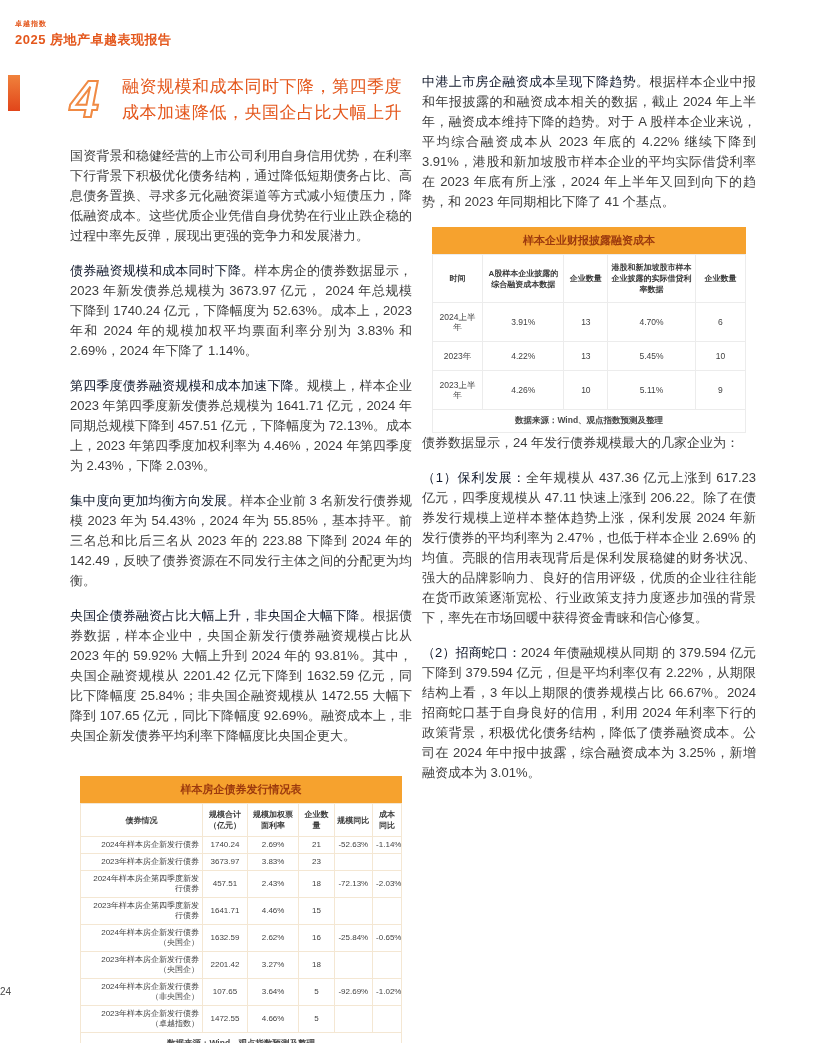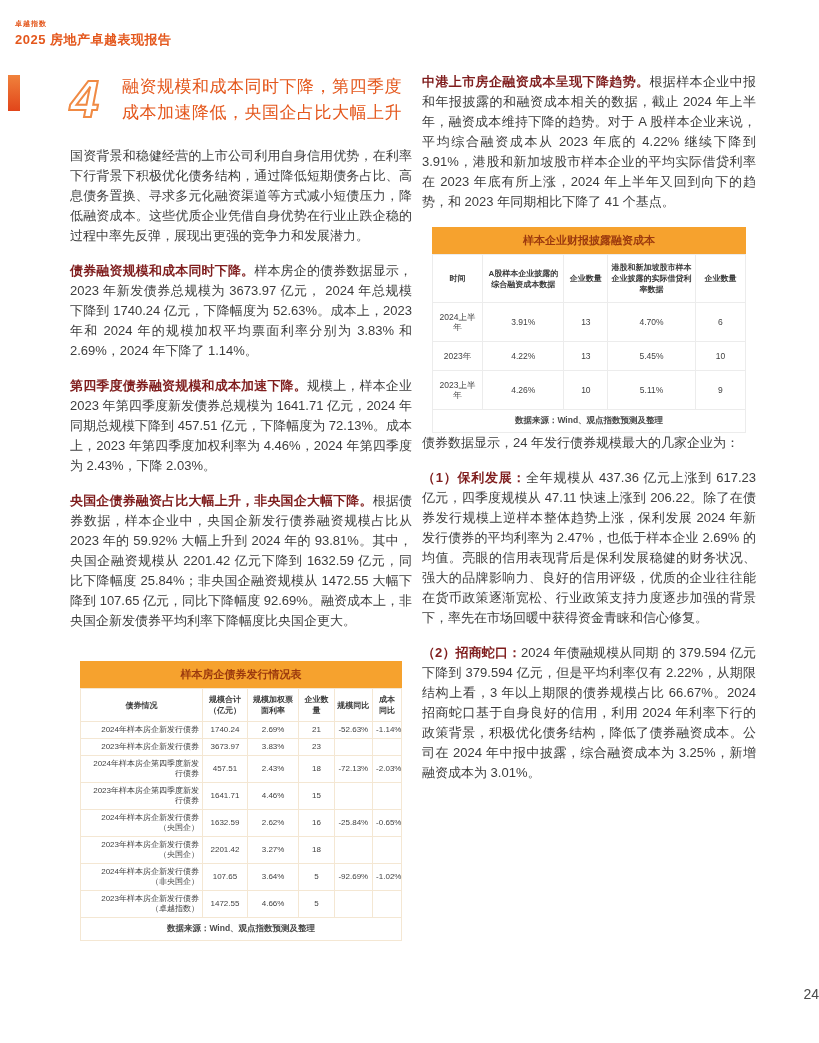--- a/index.html
+++ b/index.html
@@ -44,21 +44,21 @@
   }
   .section-title {
     font-size: 17px; line-height: 26px; font-weight: normal;
     color: #E4571C; letter-spacing: .5px;
   }
   
   p.body {
     font-size: 13px; line-height: 20px; color: #3d3d3d;
     text-align: justify; margin: 0 0 15px 0;
   }
-  p.body .lead { color: #7f1d1d; font-weight: bold; }
+  p.body .lead { color: #0f172a; font-weight: normal; }
   p.mt-lg { }
   
   .tbl { margin: 0 10px; }
   .tbl-left { margin-top: 30px; }
   .tbl-right { margin-top: 14px; }
   .tbl-title {
     background: #F6A22E;
     color: #9C3A0E; font-weight: bold; text-align: center;
     font-size: 11px; padding: 6px 2px;
   }
@@ -78,21 +78,21 @@
   .tbl-right td { padding: 9px 3px; font-size: 8.5px; }
   .tbl-source {
     border: 1px solid #ECECEC; border-top: none;
     text-align: center; font-size: 8.5px; font-weight: bold; color: #4a4a4a;
     padding: 5px 2px; background: #fff;
   }
   .tbl-left .tbl-source { border-color: #F4E7D3; }
   
   .page-num {
     position: absolute; left: 0; right: 0; top: 986px;
-    text-align: right; font-size: 14px; color: #4a4a4a;
+    text-align: left; font-size: 10px; color: #4a4a4a;
   }
 </style>
 </head>
 <body>
 
 <div class="page">
 
   <div class="brand">
     <div class="brand-small">卓越指数</div>
     <div class="brand-title">2025 房地产卓越表现报告</div>
@@ -111,20 +111,21 @@
           <span>成本加速降低，央国企占比大幅上升</span>
         </div>
       </div>
 
       <p class="body">国资背景和稳健经营的上市公司利用自身信用优势，在利率下行背景下积极优化债务结构，通过降低短期债务占比、高息债务置换、寻求多元化融资渠道等方式减小短债压力，降低融资成本。这些优质企业凭借自身优势在行业止跌企稳的过程中率先反弹，展现出更强的竞争力和发展潜力。</p>
 
       <p class="body"><b class="lead">债券融资规模和成本同时下降。</b><span>样本房企的债券数据显示，2023 年新发债券总规模为 3673.97 亿元， 2024 年总规模下降到 1740.24 亿元，下降幅度为 52.63%。成本上，2023 年和 2024 年的规模加权平均票面利率分别为 3.83% 和 2.69%，2024 年下降了 1.14%。</span></p>
 
       <p class="body"><b class="lead">第四季度债券融资规模和成本加速下降。</b><span>规模上，样本企业 2023 年第四季度新发债券总规模为 1641.71 亿元，2024 年同期总规模下降到 457.51 亿元，下降幅度为 72.13%。成本上，2023 年第四季度加权利率为 4.46%，2024 年第四季度为 2.43%，下降 2.03%。</span></p>
 
+      <p class="body"><b class="lead">集中度向更加均衡方向发展。</b><span>样本企业前 3 名新发行债券规模 2023 年为 54.43%，2024 年为 55.85%，基本持平。前三名总和比后三名从 2023 年的 223.88 下降到 2024 年的 142.49，反映了债券资源在不同发行主体之间的分配更为均衡。</span></p>
 
       <p class="body"><b class="lead">央国企债券融资占比大幅上升，非央国企大幅下降。</b><span>根据债券数据，样本企业中，央国企新发行债券融资规模占比从 2023 年的 59.92% 大幅上升到 2024 年的 93.81%。其中，央国企融资规模从 2201.42 亿元下降到 1632.59 亿元，同比下降幅度 25.84%；非央国企融资规模从 1472.55 大幅下降到 107.65 亿元，同比下降幅度 92.69%。融资成本上，非央国企新发债券平均利率下降幅度比央国企更大。</span></p>
 
       <div class="tbl tbl-left">
         <div class="tbl-title">样本房企债券发行情况表</div>
         <table>
           <colgroup>
             <col style="width:38%">
               <col style="width:14%">
               <col style="width:16%">

